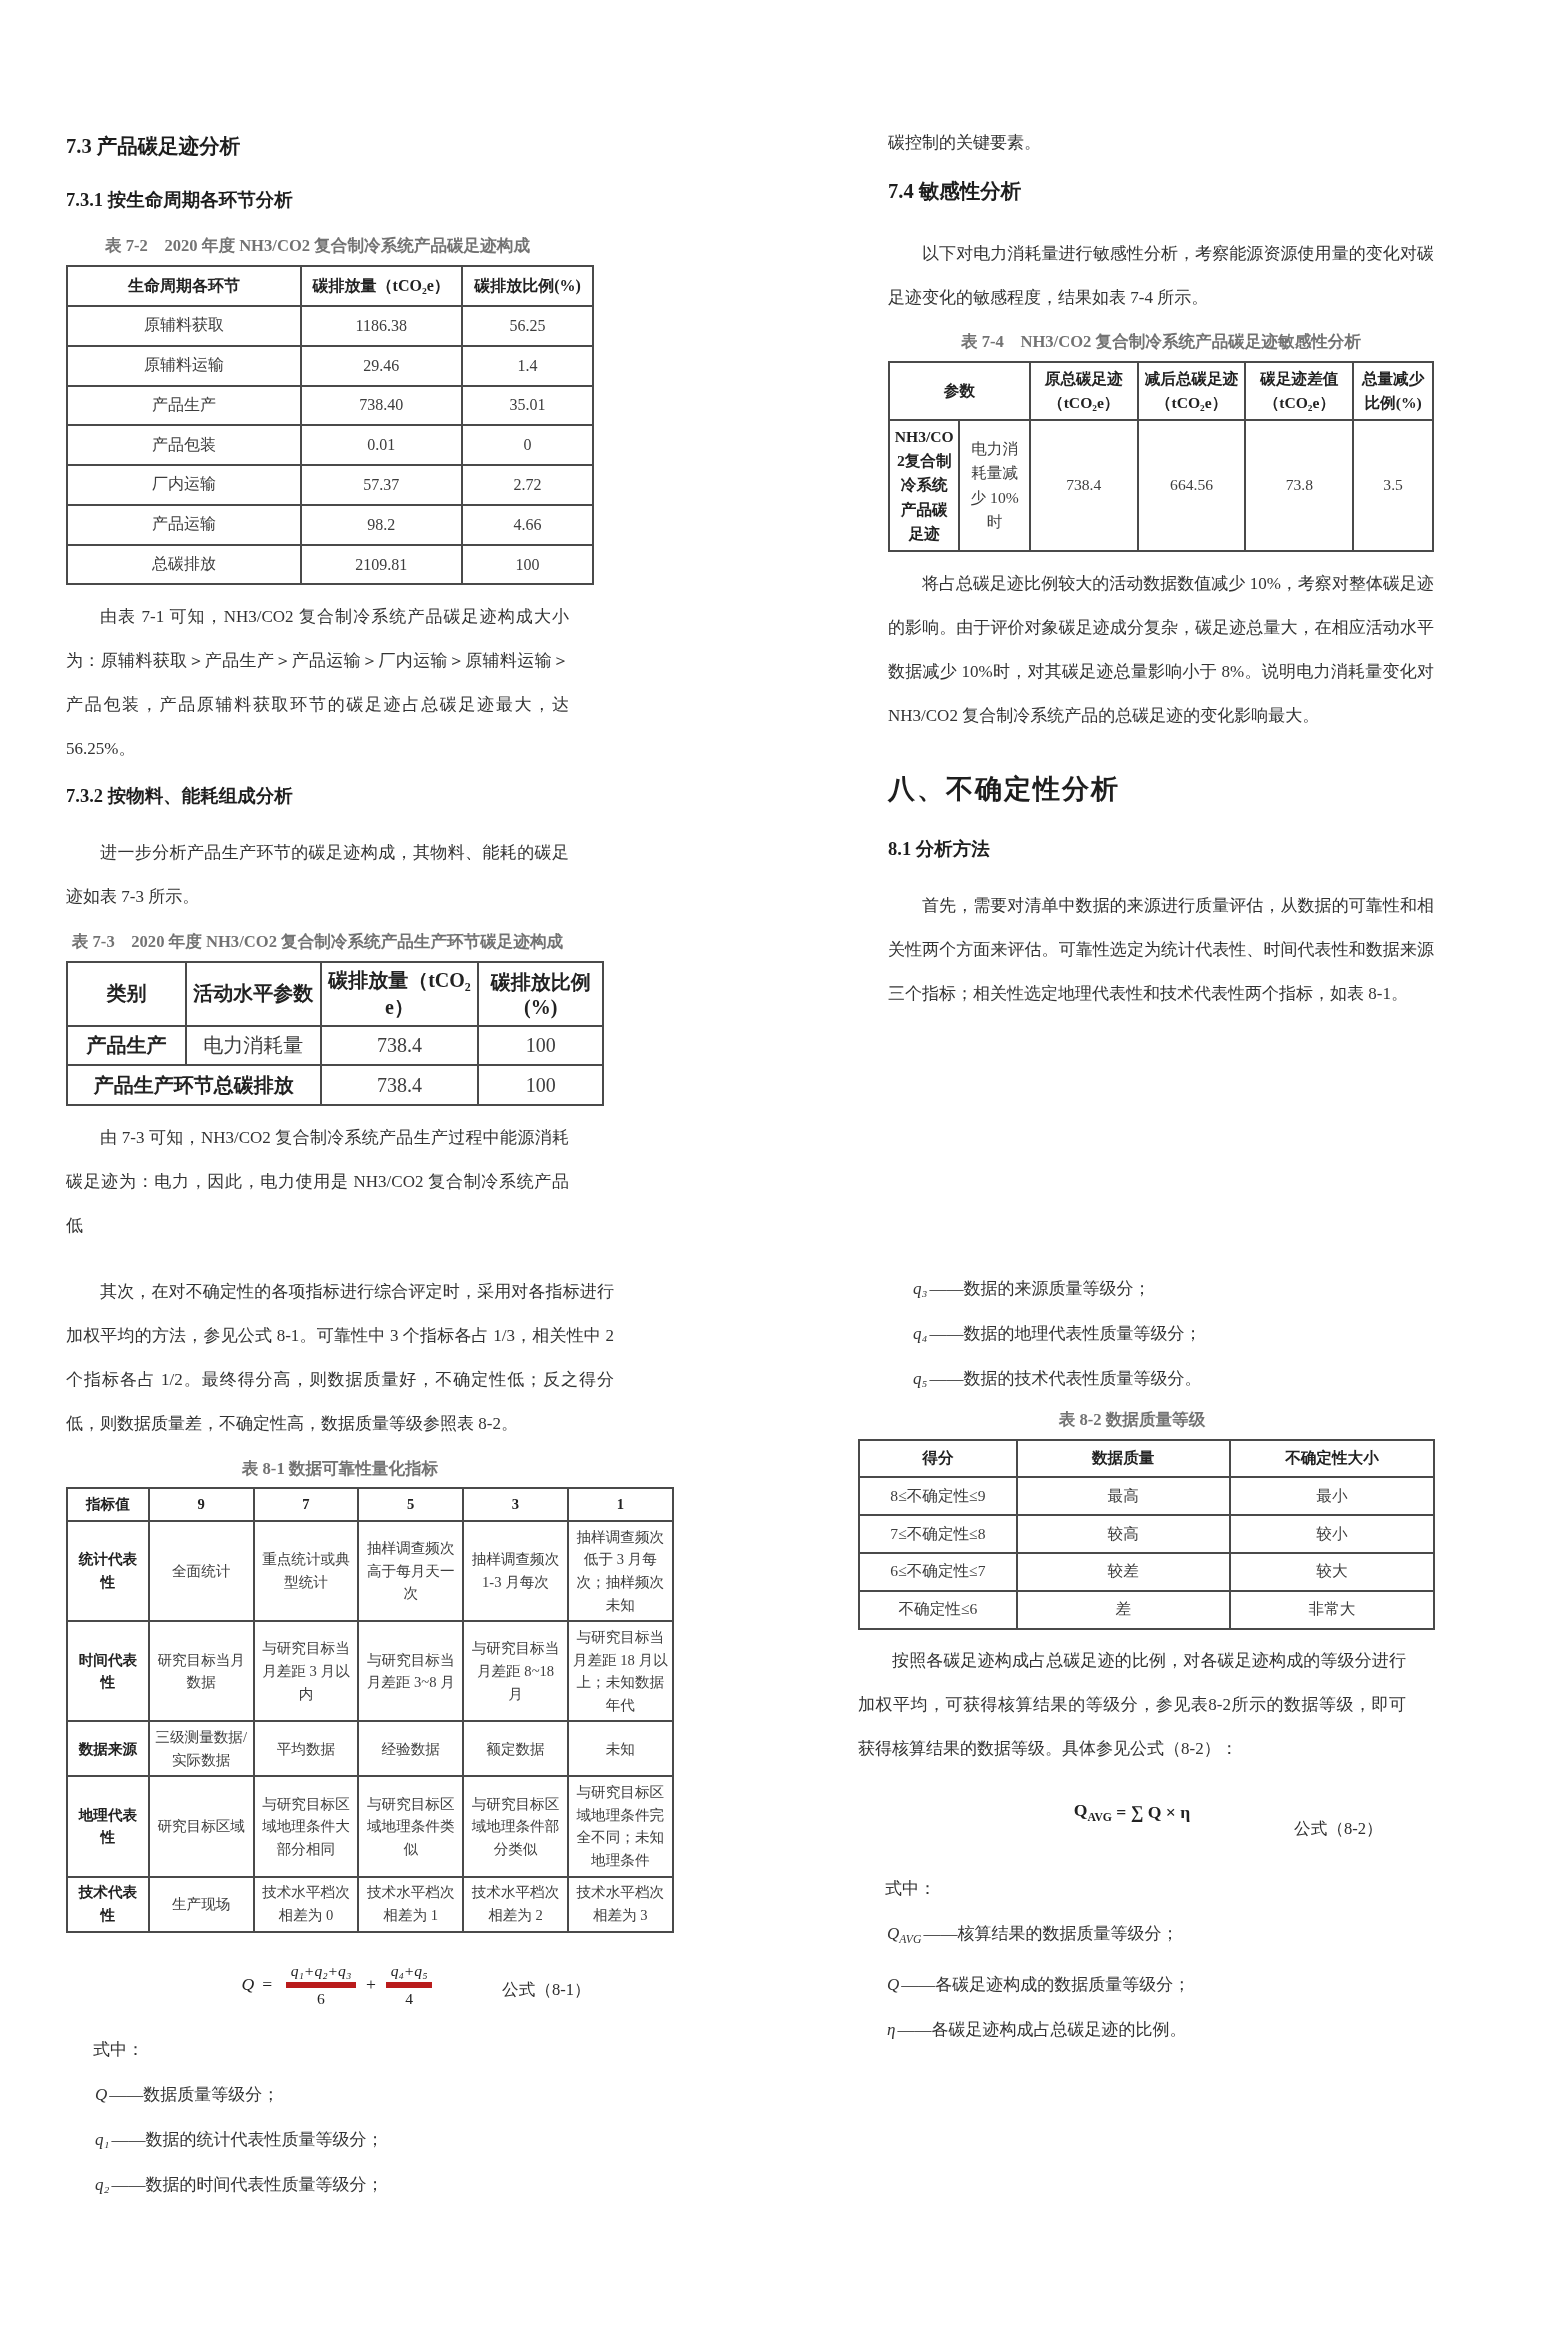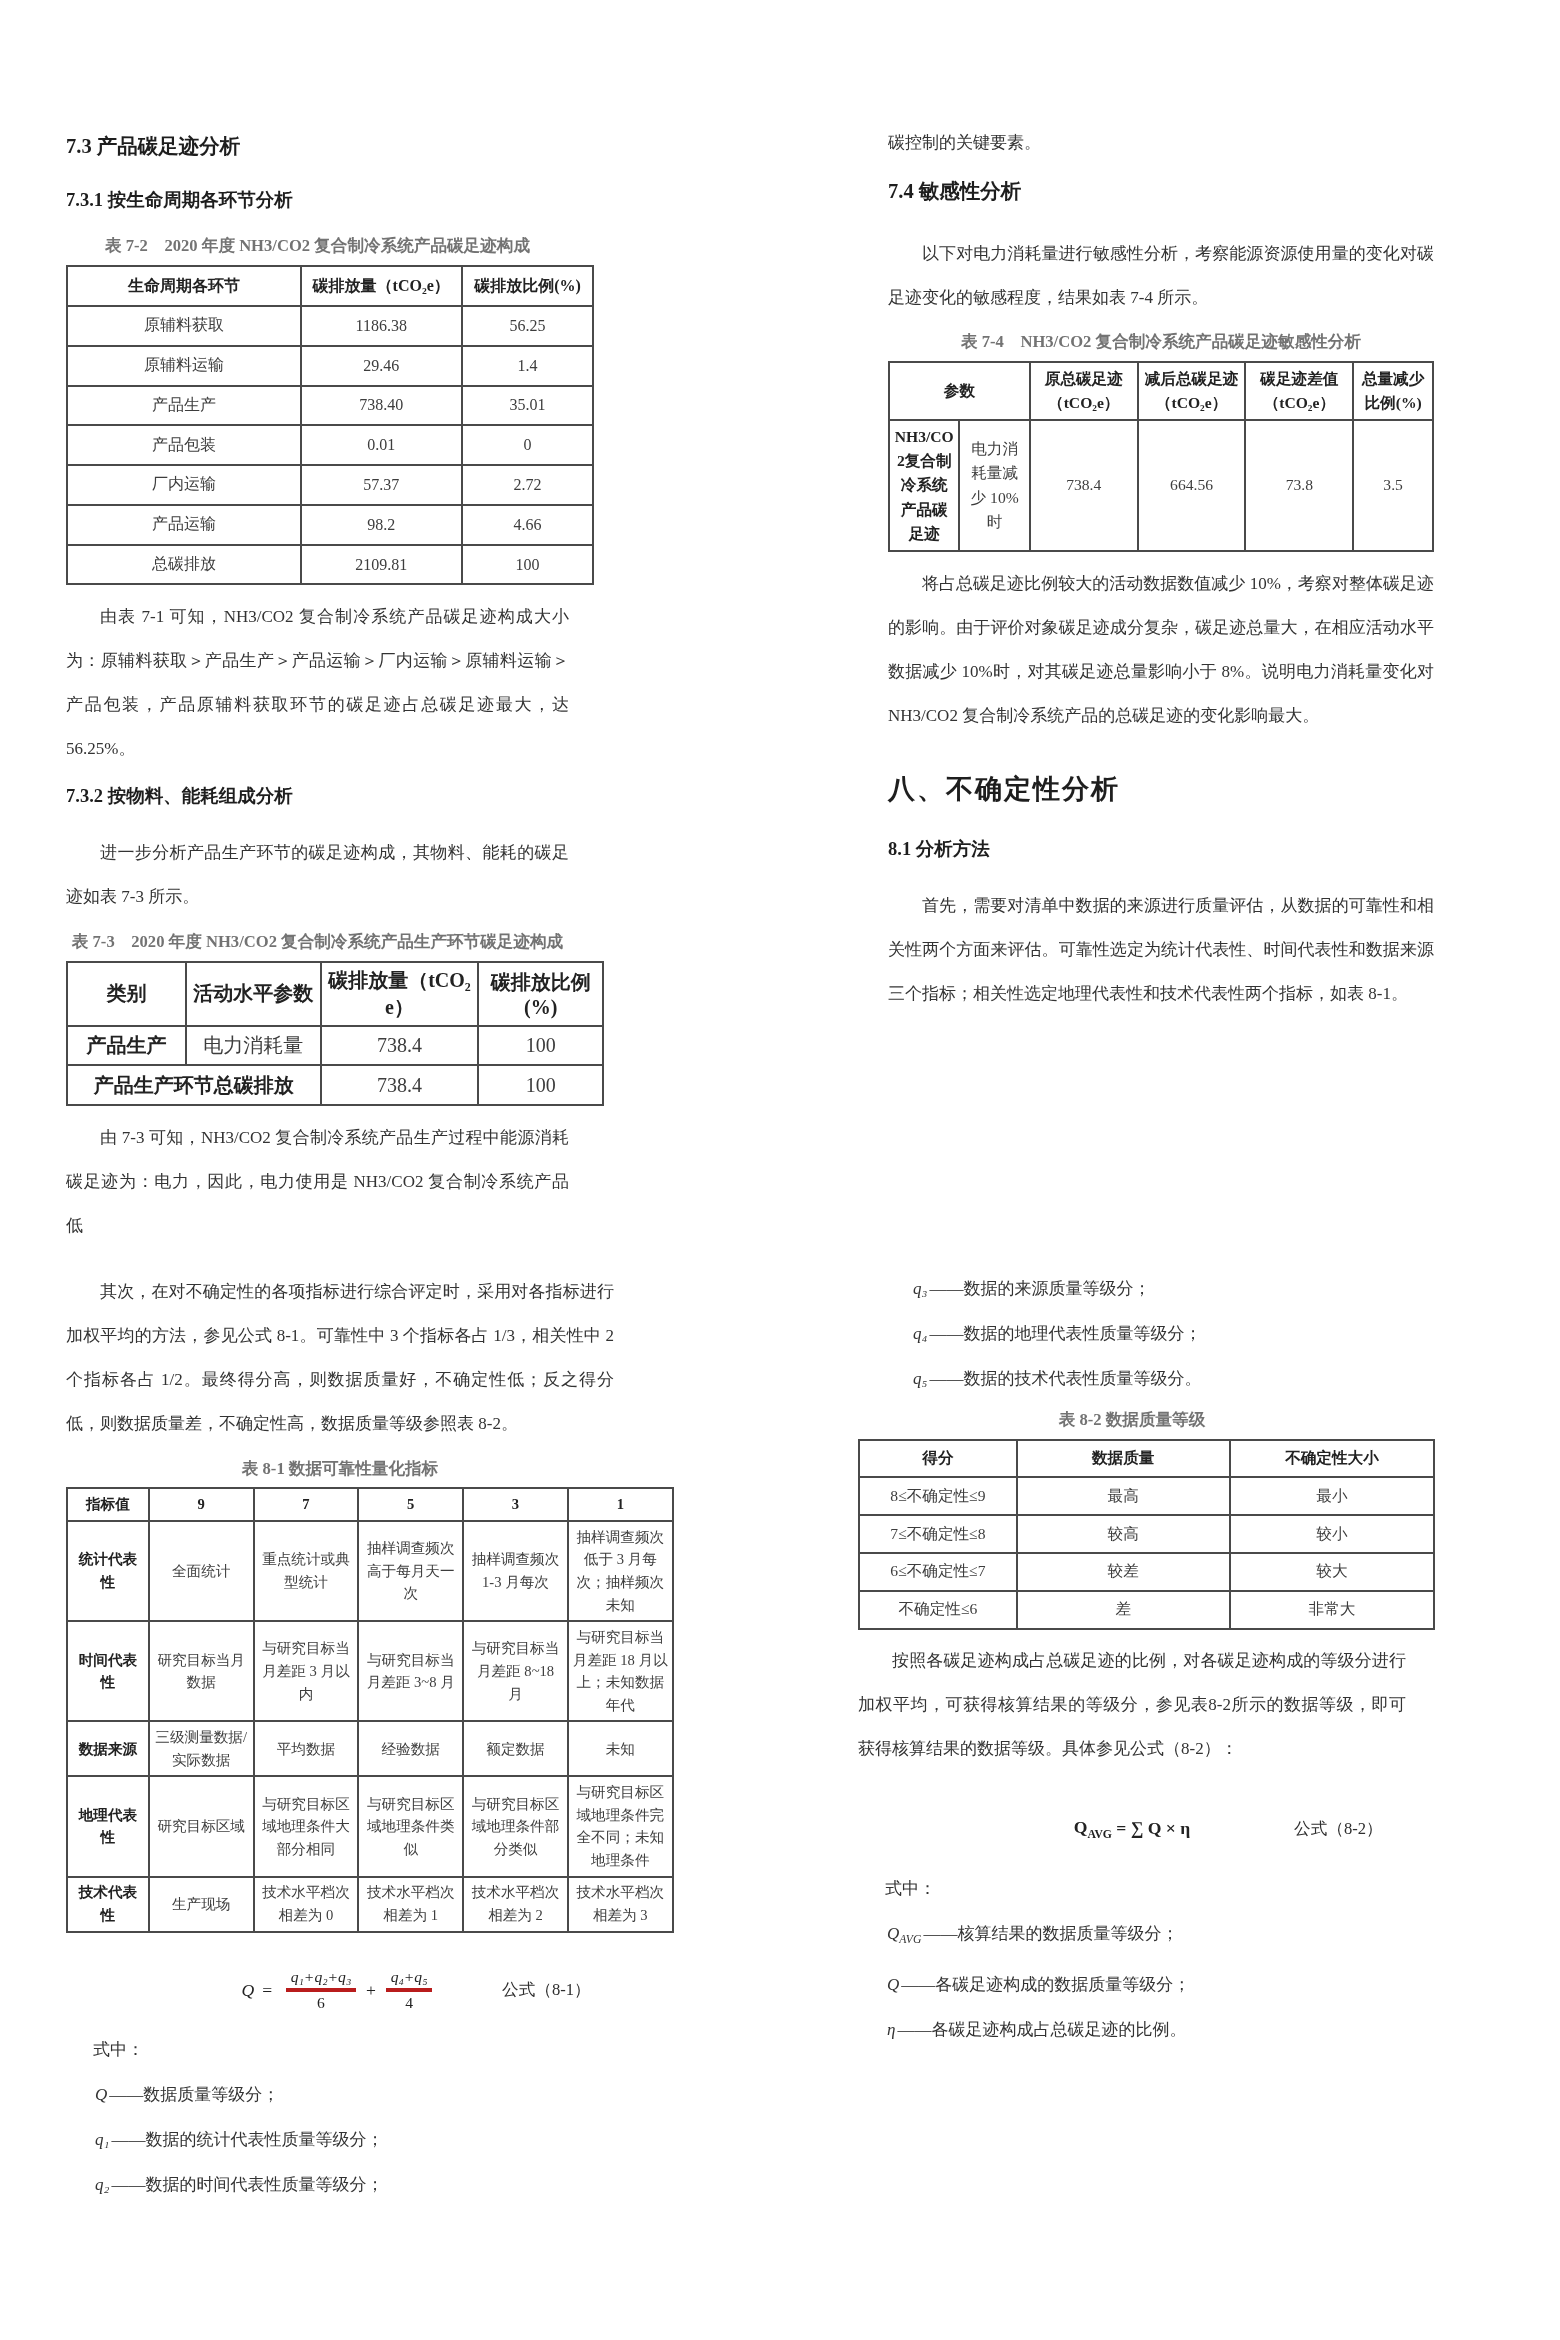--- a/index.html
+++ b/index.html
@@ -24,26 +24,26 @@
   table.doc-table td{border:2px solid #4a4a4a;text-align:center;vertical-align:middle;
         color:#3d3d3d;padding:3.9px 3.9px;word-break:break-all;}
   table.doc-table td.b{font-weight:bold;color:#222;}
   .t72{width:503px;} .t72 td{height:30px;font-size:16px;}
   .t73{width:503px;} .t73 td{height:30px;font-size:20px;margin-left:48px;}
   .t74{width:546px;} .t74 td{font-size:15.6px;padding:7.8px 3.9px;line-height:1.55;}
   .t81{width:546px;} .t81 td{font-size:14.6px;padding:6.8px 2.9px;line-height:1.55;}
   .t82{width:546px;} .t82 td{height:28px;font-size:15.6px;}
 
   .formula-row{position:relative;text-align:center;margin:29px 0 9.8px;height:57px;
-        display:flex;align-items:center;justify-content:center;}
+        display:flex;align-items:flex-start;justify-content:center;}
   .formula{display:inline-flex;align-items:center;font-size:17.6px;color:#222;}
   .var{font-style:italic;font-family:"Liberation Serif",serif;}
   .f-eq{margin:0 7.8px;}
   .frac{display:inline-flex;flex-direction:column;text-align:center;margin:0 5.9px;font-size:15.6px;}
-  .frac .num{border-bottom:4px solid #b91c1c;padding:0 4.9px 2px;}
+  .frac .num{border-bottom:6px solid #b91c1c;padding:0 4.9px 2px;}
   .frac .den{padding:2px 4.9px 0;}
   .op{margin:0 3.9px;}
   .f-label{position:absolute;right:23.4px;top:50%;transform:translateY(-50%);
         font-size:16.6px;color:#2e2e2e;}
   .f82 .fbold{font-weight:bold;font-style:normal;}
   .f82 sub{font-size:11.7px;}
 
   .shizhong{font-size:17px;line-height:44px;padding-left:27px;color:#333;margin:3.9px 0 0;}
   .def-line{font-size:17px;line-height:45px;padding-left:29px;color:#333;}
   .def-line .var{margin-right:2px;}

